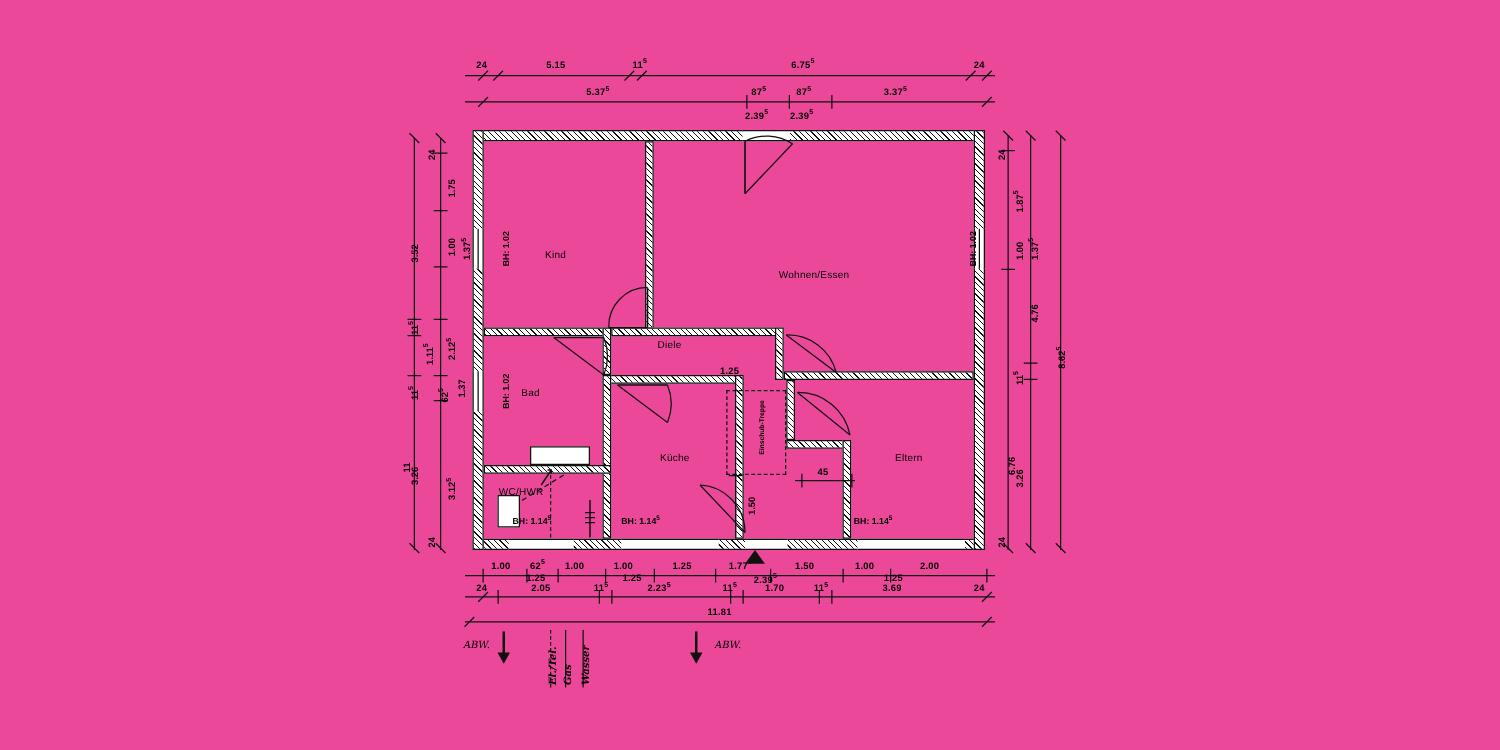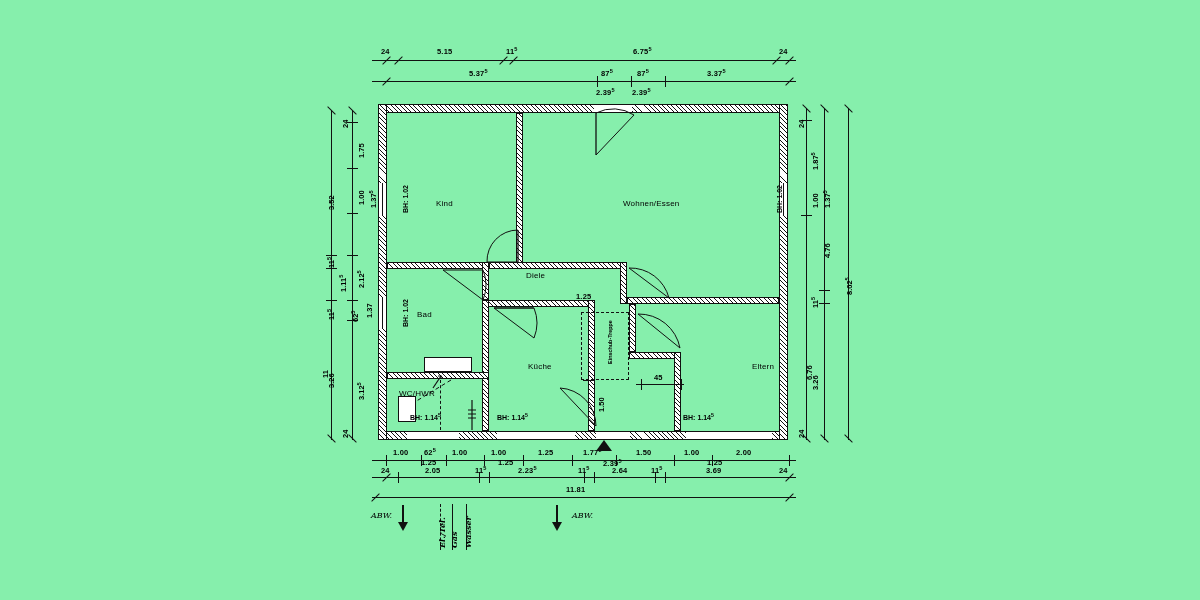--- a/index.html
+++ b/index.html
@@ -3,21 +3,21 @@
 <meta charset="utf-8">
 <title>Grundriss</title>
 <style>
   html,body{margin:0;padding:0;background:#ffffff;}
   body{
     width:1200px;height:600px;
     font-family:"Liberation Sans", sans-serif;
     color:#000;
     overflow:hidden;
   }
-  #sheet{position:relative;width:1200px;height:600px;background:#86efac;}
+  #sheet{position:relative;width:1200px;height:600px;background:#ec4899;}
 
   
   .abs{position:absolute;}
 
   
   .dimline-h{position:absolute;height:0;border-top:1px solid #111;}
   .dimline-v{position:absolute;width:0;border-left:1px solid #111;}
 
   
   .tick{position:absolute;width:0;height:11px;border-left:1.3px solid #111;
@@ -259,26 +259,26 @@
 <div class="ptick" style="left:681px;top:379px;height:11px;"></div>
 <div class="dim" style="left:654px;top:374px;">
   <span>45</span>
 </div>
 
 <div class="dim" style="left:576px;top:293px;">
   <span>1.25</span>
 </div>
 
 <div class="room" style="left:436px;top:200px;">Kind</div>
-<div class="room" style="left:623px;top:200px;text-align:center;">Wohnen/Essen</div>
+<div class="room" style="left:623px;top:216px;text-align:center;">Wohnen/Essen</div>
 <div class="room" style="left:526px;top:272px;">Diele</div>
 <div class="room" style="left:417px;top:311px;">Bad</div>
 <div class="room" style="left:508px;top:363px;margin-left:20px;">Küche</div>
 <div class="room" style="left:399px;top:390px;">WC/HWR</div>
-<div class="room" style="left:716px;top:363px;padding-left:36px;">Eltern</div>
+<div class="room" style="left:680px;top:363px;padding-left:36px;">Eltern</div>
 
 <div class="bh-v" style="left:402px;top:213px;">
   <span>BH: 1.02</span>
 </div>
 <div class="bh-v" style="left:402px;top:327px;">
   <span>BH: 1.02</span>
 </div>
 <div class="bh-v" style="left:776px;top:213px;">
   <span>BH: 1.02</span>
 </div>
@@ -354,21 +354,21 @@
 <div class="dim" style="left:421px;top:459px;"><span>1.25</span></div>
 <div class="dim" style="left:498px;top:459px;"><span>1.25</span></div>
 <div class="dim" style="left:603px;top:460px;"><span>2.39</span><sup>5</sup></div>
 <div class="dim" style="left:707px;top:459px;"><span>1.25</span></div>
 
 <div class="dim" style="left:381px;top:467px;"><span>24</span></div>
 <div class="dim" style="left:425px;top:467px;"><span>2.05</span></div>
 <div class="dim" style="left:475px;top:467px;"><span>11</span><sup>5</sup></div>
 <div class="dim" style="left:518px;top:467px;"><span>2.23</span><sup>5</sup></div>
 <div class="dim" style="left:578px;top:467px;"><span>11</span><sup>5</sup></div>
-<div class="dim" style="left:612px;top:467px;"><span>2.64</span></div>
+<div class="dim" style="left:612px;top:467px;"><span>1.70</span></div>
 <div class="dim" style="left:651px;top:467px;"><span>11</span><sup>5</sup></div>
 <div class="dim" style="left:706px;top:467px;"><span>3.69</span></div>
 <div class="dim" style="left:779px;top:467px;"><span>24</span></div>
 
 <div class="dimline-h" style="left:372px;top:497px;width:424px;"></div>
 <div class="tick" style="left:375px;top:492px;"></div>
 <div class="tick" style="left:789px;top:492px;"></div>
 <div class="dim" style="left:566px;top:486px;">
   <span>11.81</span>
 </div>

